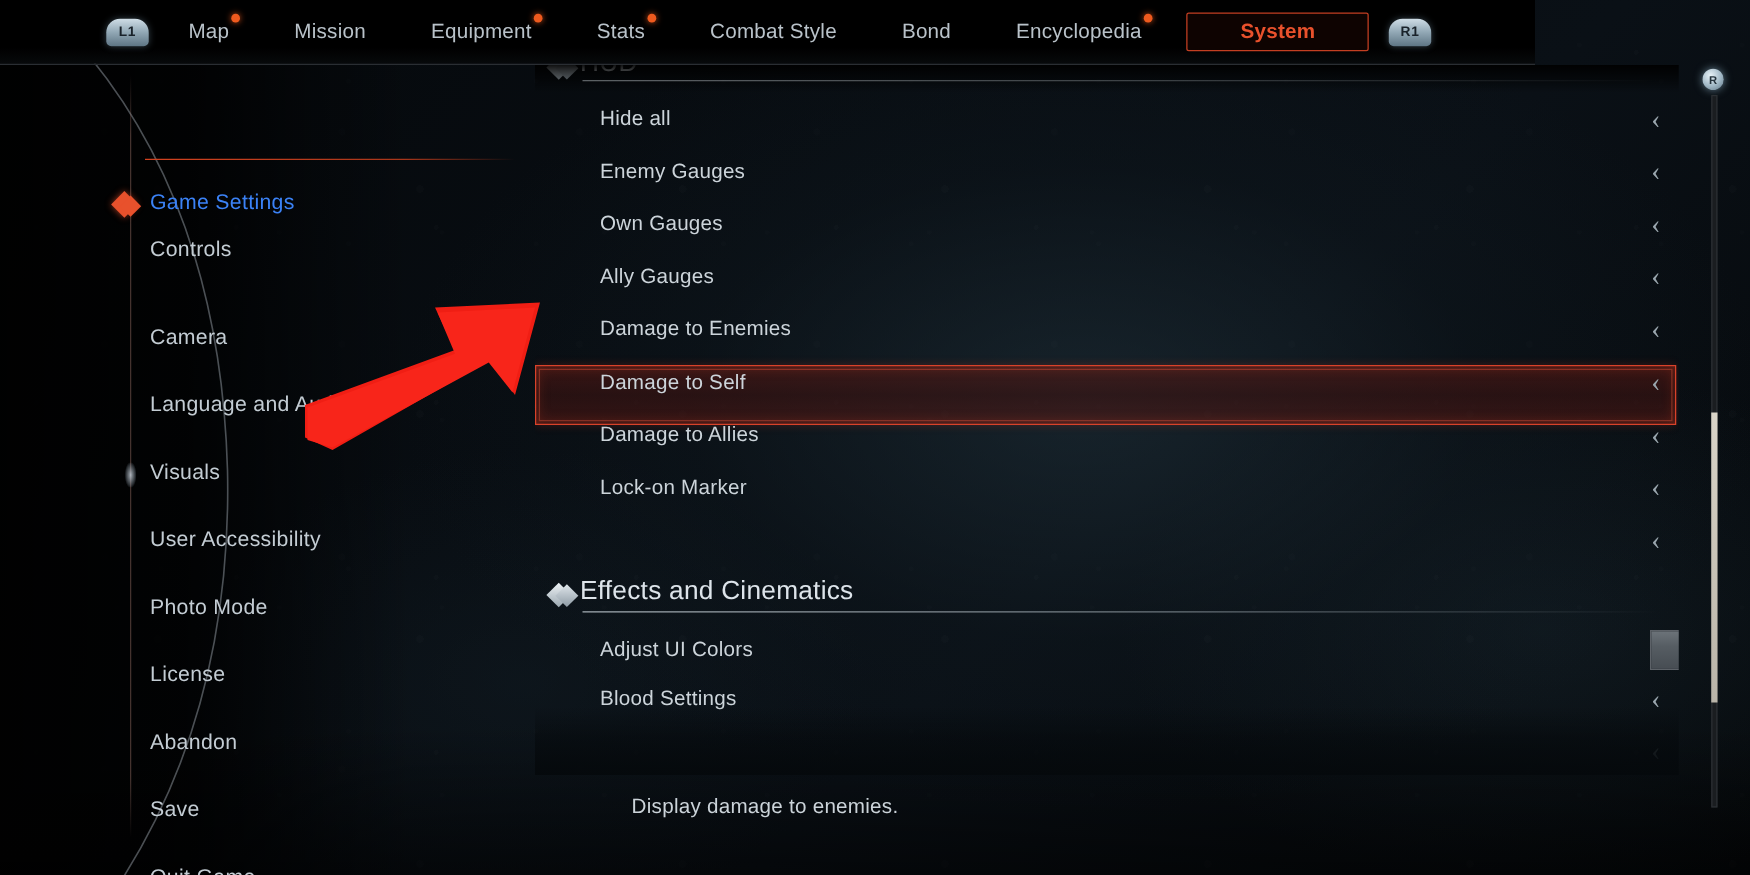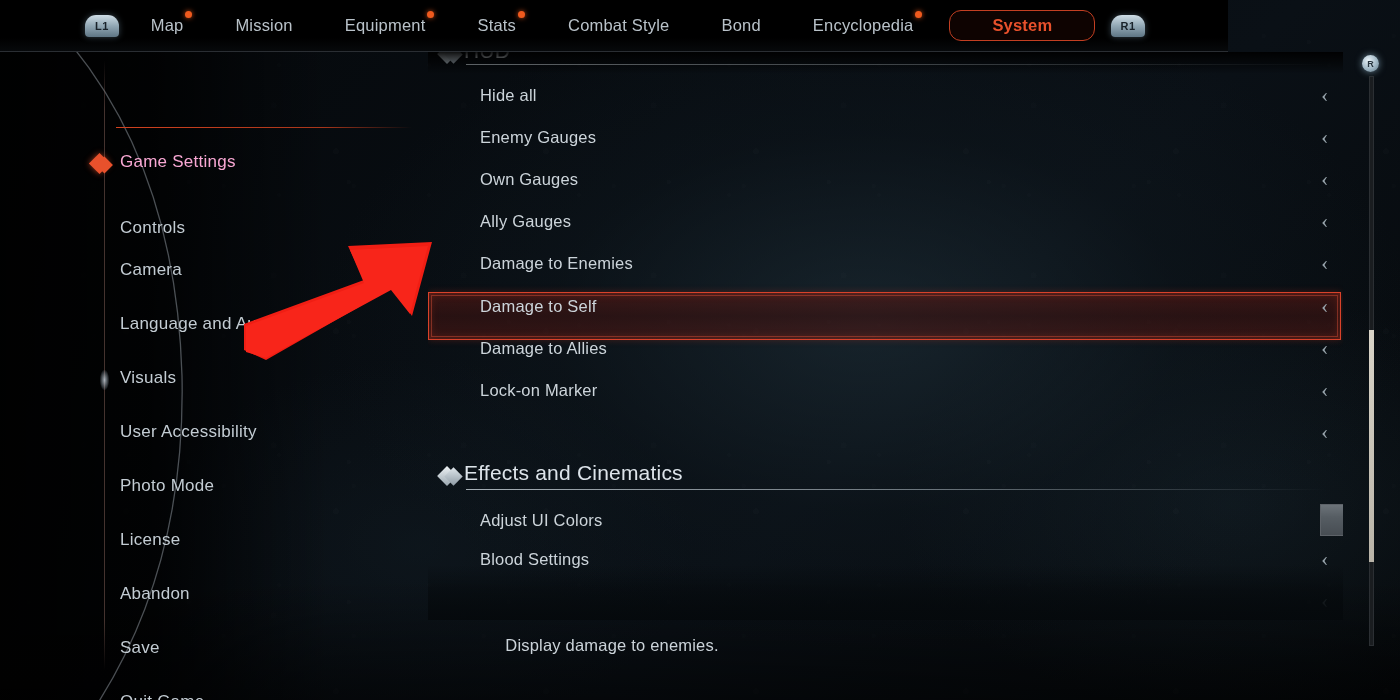--- a/index.html
+++ b/index.html
@@ -67,38 +67,38 @@
     padding:0 26px; white-space:nowrap; cursor:pointer;
   }
   .nav-item .dot {
     position:absolute; top:-5px; right:17px;
     width:7px; height:7px; border-radius:50%;
     background:#ef5a1e; box-shadow:0 0 5px rgba(239,90,30,.85);
   }
   .nav-item.active {
     color:#e8512c;
     border:1.5px solid #c33f22;
-    padding:5px 42px; border-radius:12px;
+    padding:5px 42px; border-radius:2px;
     background:rgba(40,8,4,.35);
     margin:0 10px;
     font-weight:600;
   }
 
   
   #sidebar { position:absolute; left:0; top:52px; width:420px; height:648px; }
   #side-rail { position:absolute; left:104px; top:8px; width:1px; height:610px;
     background:linear-gradient(180deg, rgba(150,110,100,0) 0%, rgba(150,110,100,.45) 8%, rgba(150,110,100,.45) 92%, rgba(150,110,100,0) 100%); }
   #side-rail-thumb { position:absolute; left:100px; top:318px; width:9px; height:20px;
     background:radial-gradient(ellipse at 50% 50%, rgba(190,200,210,.85) 0%, rgba(150,165,180,.25) 60%, rgba(0,0,0,0) 75%); }
   .side-item {
     position:absolute; left:120px;
     font-size:17px; color:#c3ccd3; letter-spacing:.25px;
     white-space:nowrap; cursor:pointer;
   }
-  .side-item.active { color:#f9a8d4; left:120px; font-weight:500; }
+  .side-item.active { color:#3b82f6; left:120px; font-weight:500; }
   #side-active-diamond {
     position:absolute; left:92px; top:104px; width:15px; height:15px;
     background:#e8512c; transform:rotate(45deg);
     box-shadow:0 0 6px rgba(232,81,44,.7);
   }
   #side-active-diamond::after{
     content:""; position:absolute; left:6px; top:-1px; width:12px; height:12px;
     background:#e8512c; transform:none;
   }
   #side-active-underline {
@@ -219,21 +219,21 @@
 
 <div id="sidebar">
   <div id="side-rail"></div>
   <div id="side-rail-thumb"></div>
   <div id="side-active-diamond"></div>
   <div id="side-active-underline"></div>
 
   <div class="side-item active" style="top:100px">
     <span>Game Settings</span>
   </div>
-  <div class="side-item" style="top:166px">
+  <div class="side-item" style="top:138px">
     <span>Controls</span>
   </div>
   <div class="side-item" style="top:208px">
     <span>Camera</span>
   </div>
   <div class="side-item" style="top:262px">
     <span>Language and Audio</span>
   </div>
   <div class="side-item" style="top:316px">
     <span>Visuals</span>

